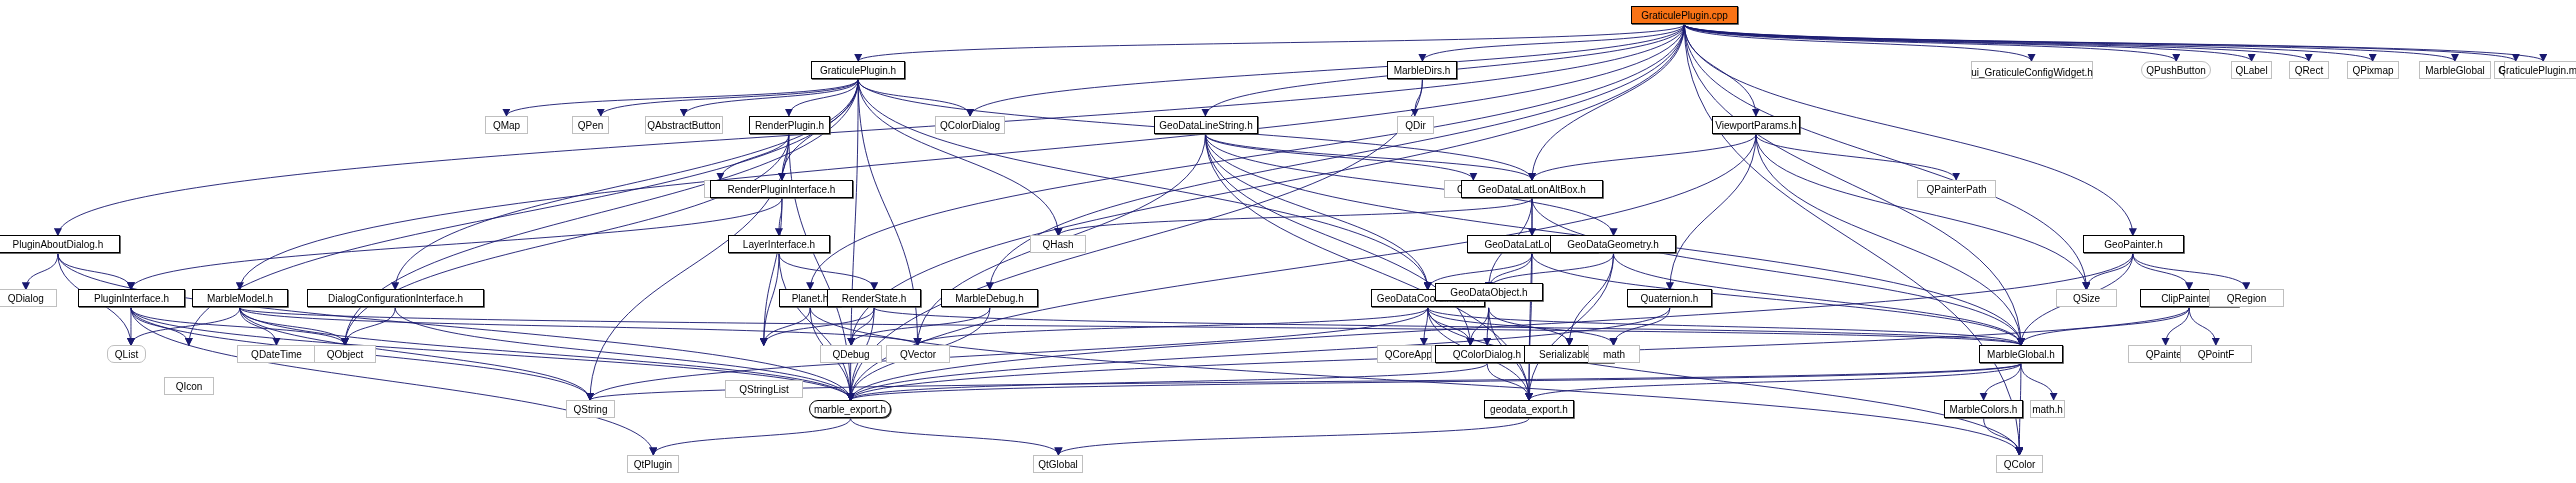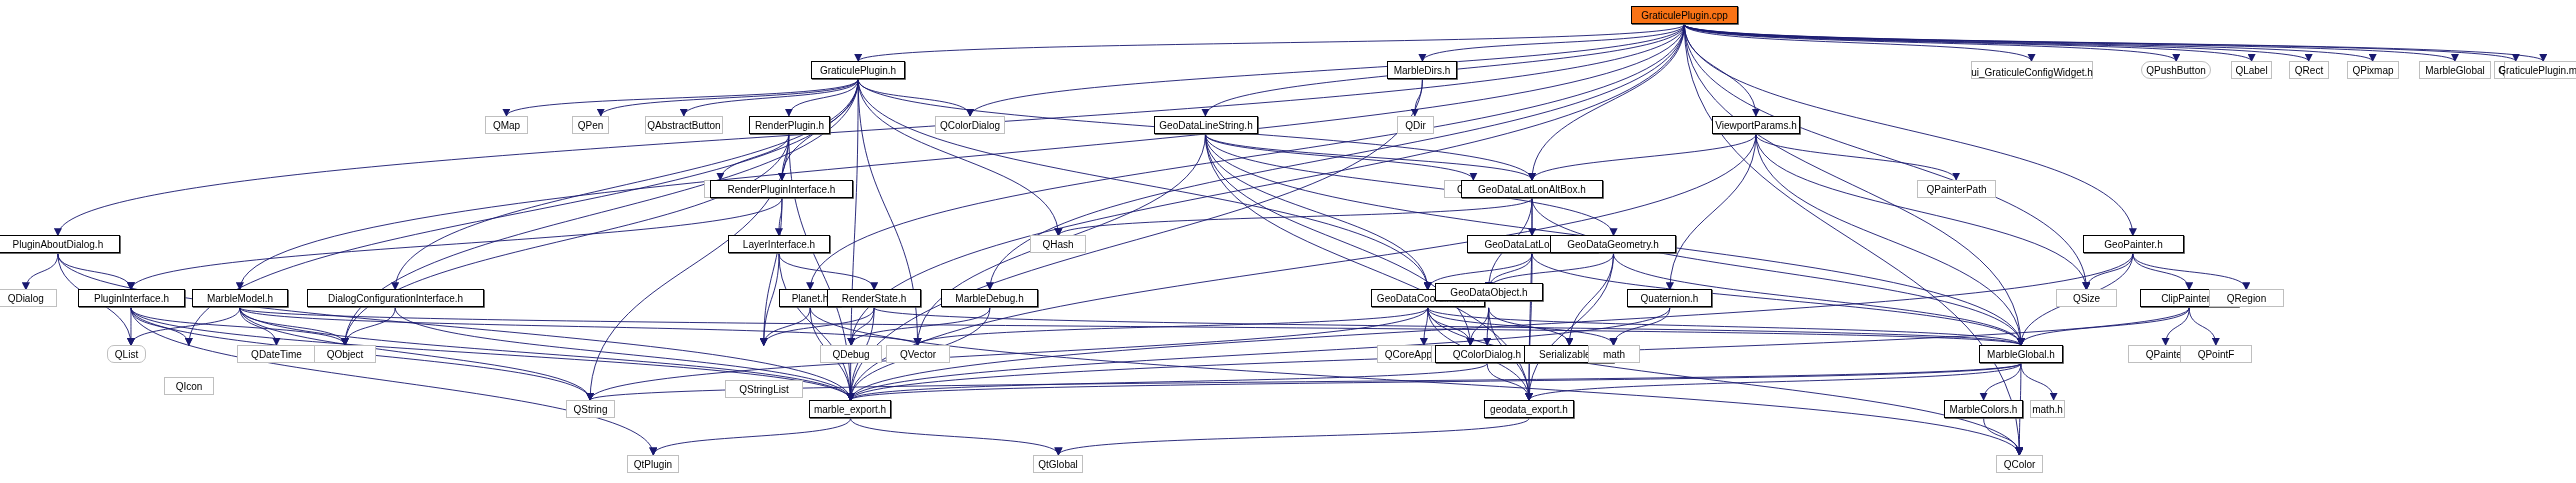--- a/index.html
+++ b/index.html
@@ -334,21 +334,21 @@
     </div>
     <div class="node ext" style="left: 2128px; top: 345px; width: 75px;">
       <span>QPainter</span>
     </div>
     <div class="node ext" style="left: 2180px; top: 345px; width: 72px;">
       <span>QPointF</span>
     </div>
     <div class="node ext" style="left: 566px; top: 400px; width: 49px;">
       <span>QString</span>
     </div>
-    <div class="node local" style="left: 809px; top: 400px; width: 82px;">
+    <div class="node local" style="left: 809px; top: 400px; width: 82px; border-radius: 9px;">
       <span>marble_export.h</span>
     </div>
     <div class="node local" style="left: 1484px; top: 400px; width: 90px;">
       <span>geodata_export.h</span>
     </div>
     <div class="node local" style="left: 1944px; top: 400px; width: 79px;">
       <span>MarbleColors.h</span>
     </div>
     <div class="node ext" style="left: 2030px; top: 400px; width: 35px;">
       <span>math.h</span>

